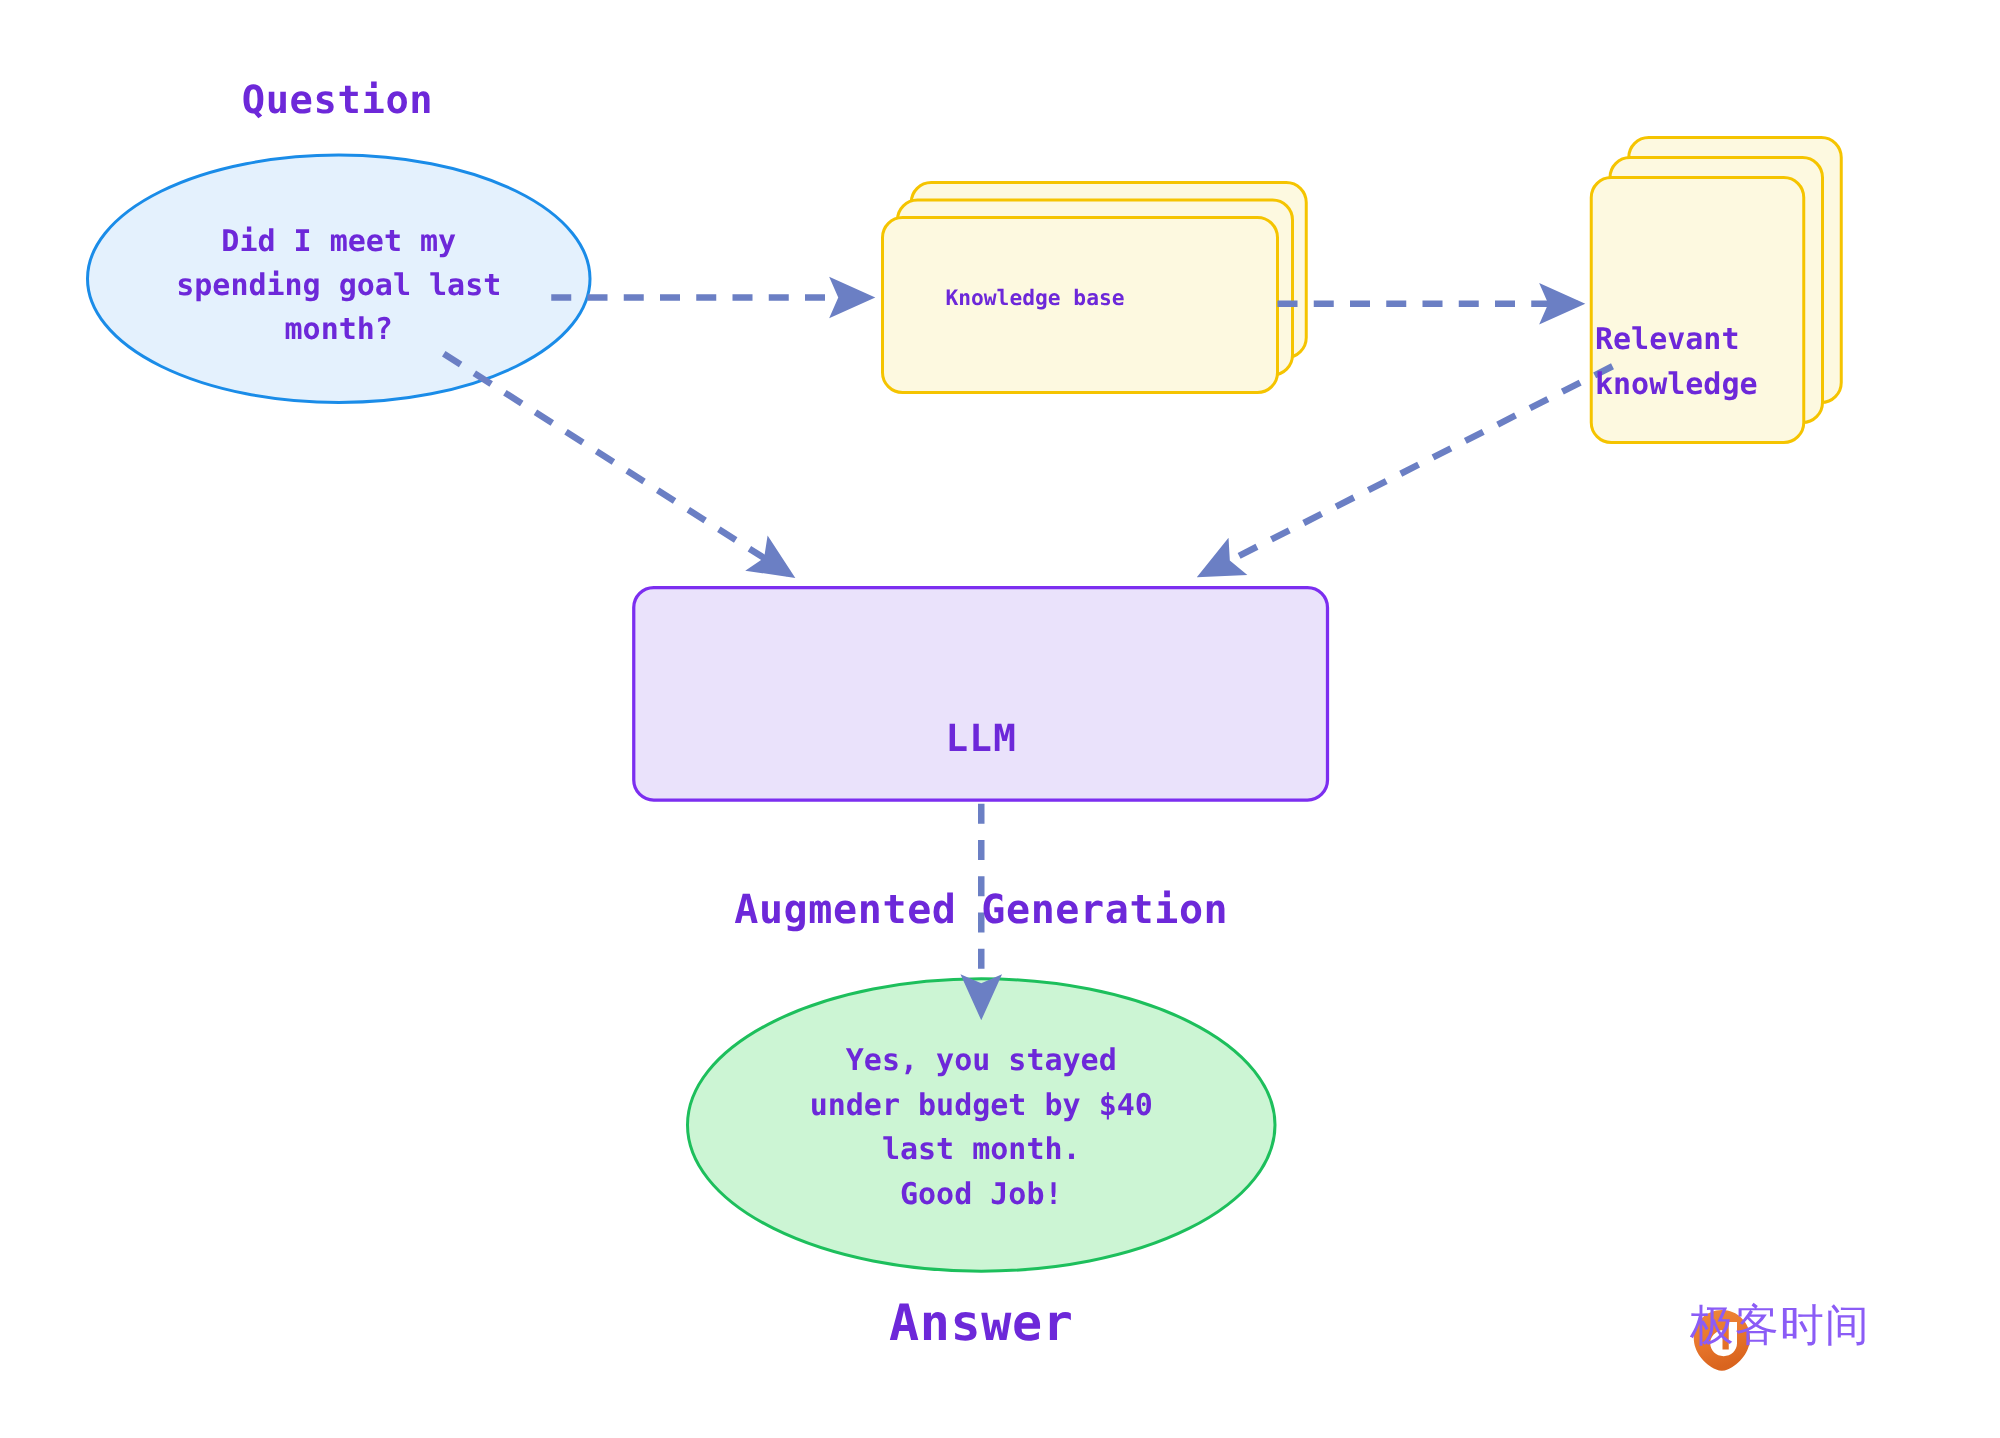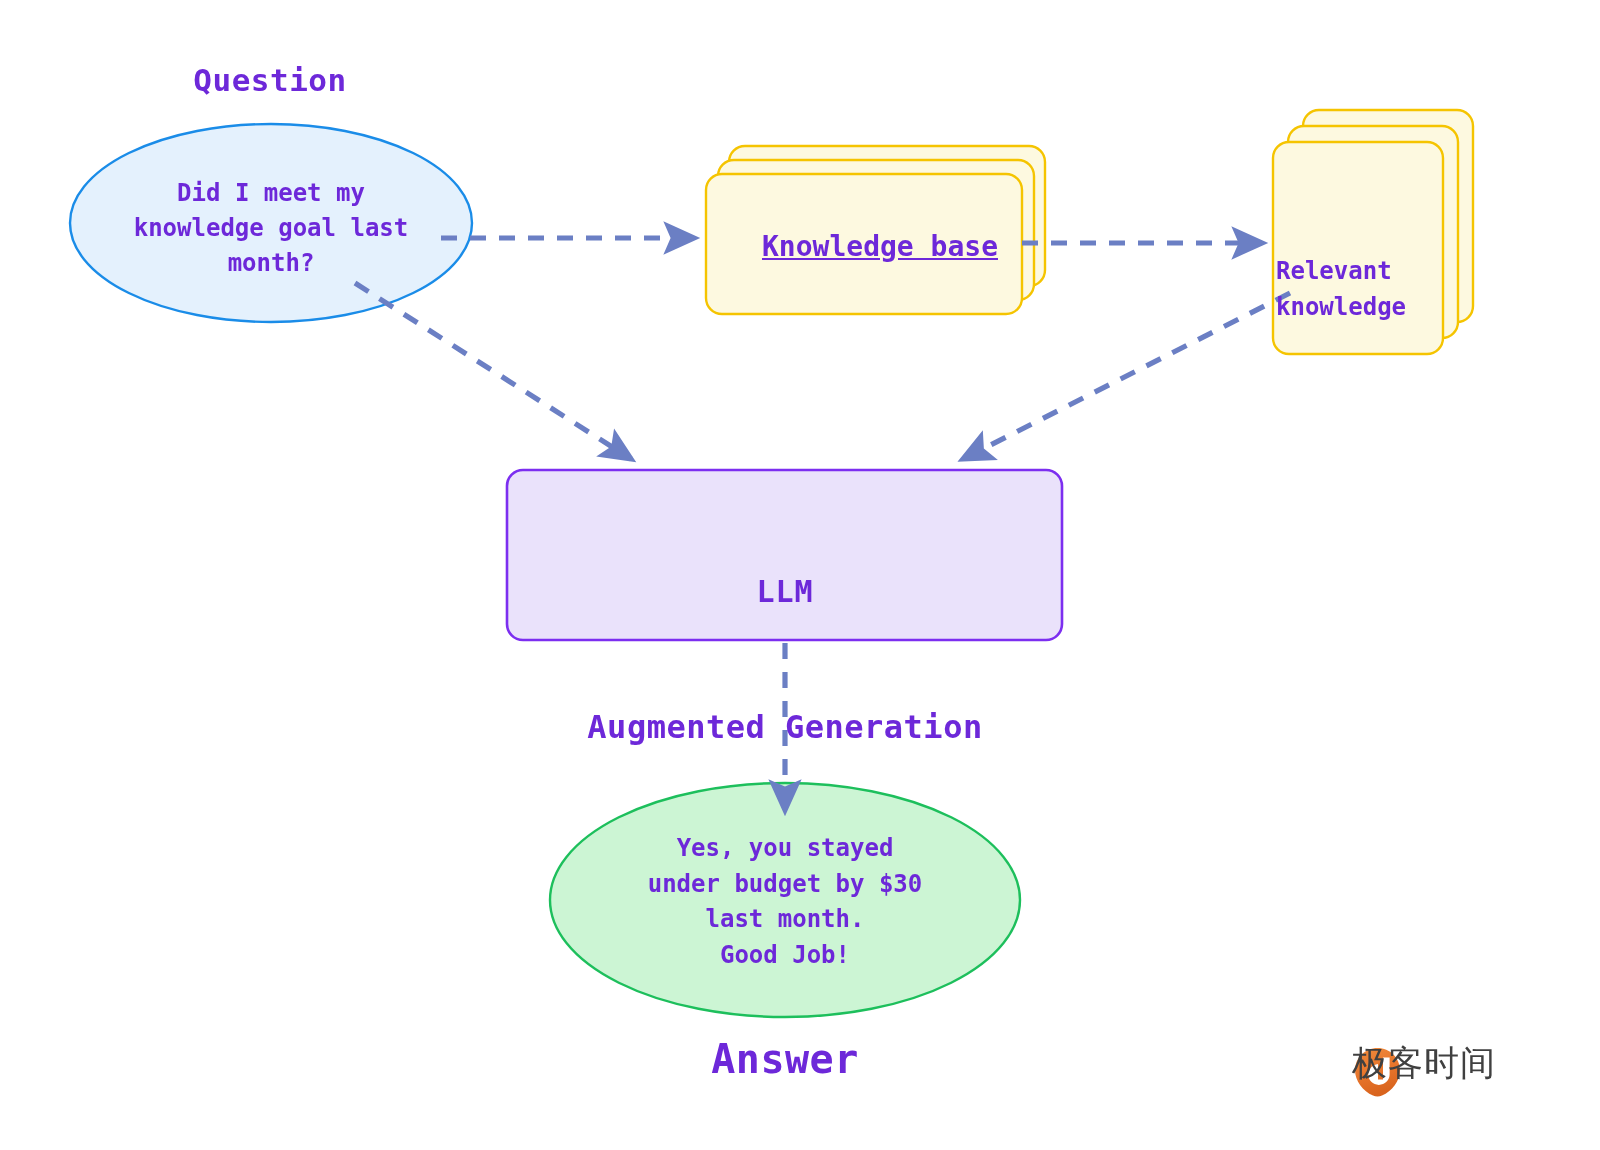--- a/index.html
+++ b/index.html
@@ -33,22 +33,22 @@
   #question-title {
     left: 120px; top: 60px; width: 300px;
     font-size: 31px; font-weight: 700; letter-spacing: 0.5px;
   }
   #question-text {
     left: 85px; top: 176px; width: 372px;
     font-size: 24px; font-weight: 700; line-height: 1.45;
   }
   
   #kb-text {
-    left: 730px; top: 228px; width: 300px;
-    font-size: 28px; font-weight: 700; text-decoration: underline;
+    left: 678px; top: 228px; width: 300px;
+    font-size: 17px; font-weight: 700;
   }
   
   #rk-text {
     left: 1276px; top: 209px; width: 175px;
     font-size: 24px; font-weight: 700; line-height: 1.5;
     text-align: left;
     margin-top: 44px;
   }
   
   #llm-text {
@@ -71,23 +71,23 @@
   }
   
   #watermark {
     position: absolute;
     left: 1352px; top: 1046px;
     display: flex;
     align-items: center;
     gap: 9px;
   }
   #watermark .wm-text {
-    font-family: Liberation Serif, serif;
+    font-family: Liberation Mono, monospace;
     font-size: 35px;
-    color: #404040;
+    color: #8b5cf6;
     letter-spacing: 1px;
     line-height: 1;
     white-space: nowrap;
   }
 </style>
 </head>
 <body>
 
 <svg id="canvas" viewBox="0 0 1600 1150">
   <defs>
@@ -138,33 +138,33 @@
     <path d="M 28.0 9.5 L 28.0 31.5 L 23.0 31.5 L 23.0 16.0
              C 17.3 16.8 13.2 21.3 13.2 26.6 C 13.2 32.4 18.0 36.9 23.9 36.9
              C 29.8 36.9 34.6 32.4 34.6 26.6 L 34.6 9.5 Z" fill="#ffffff"></path>
     <path d="M 10.5 40.5 C 15.0 45.0 30.0 45.0 34.5 40.5
              C 32.0 49.5 13.0 49.5 10.5 40.5 Z" fill="#ffffff" opacity="0"></path>
   </g>
 </svg>
 
 <div class="node-label" id="question-title">Question</div>
 <div class="node-label" id="question-text">Did I meet my
-knowledge goal last
+spending goal last
 month?</div>
 
 <div class="node-label" id="kb-text">Knowledge base</div>
 
 <div class="node-label" id="rk-text">Relevant
 knowledge</div>
 
 <div class="node-label" id="llm-text">LLM</div>
 
 <div class="node-label" id="aug-gen-label">Augmented Generation</div>
 
 <div class="node-label" id="answer-text">Yes, you stayed
-under budget by $30
+under budget by $40
 last month.
 Good Job!</div>
 <div class="node-label" id="answer-title">Answer</div>
 
 <div id="watermark">
   <span class="wm-text">极客时间</span>
 </div>
 
 </body></html>

